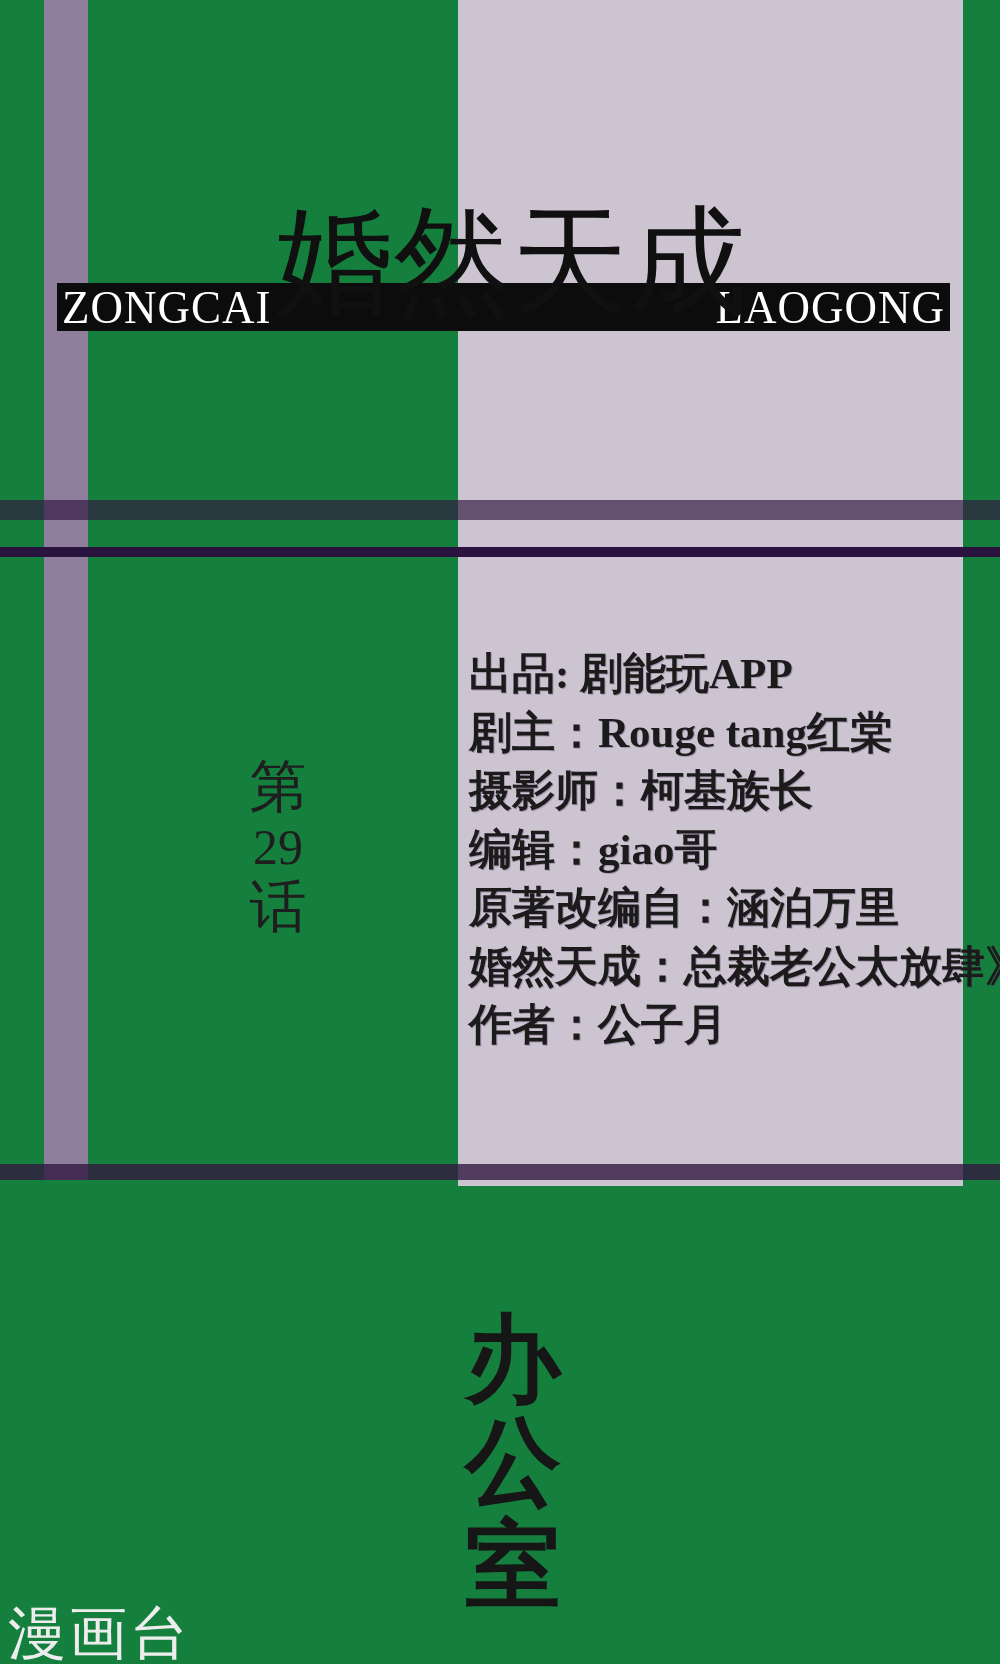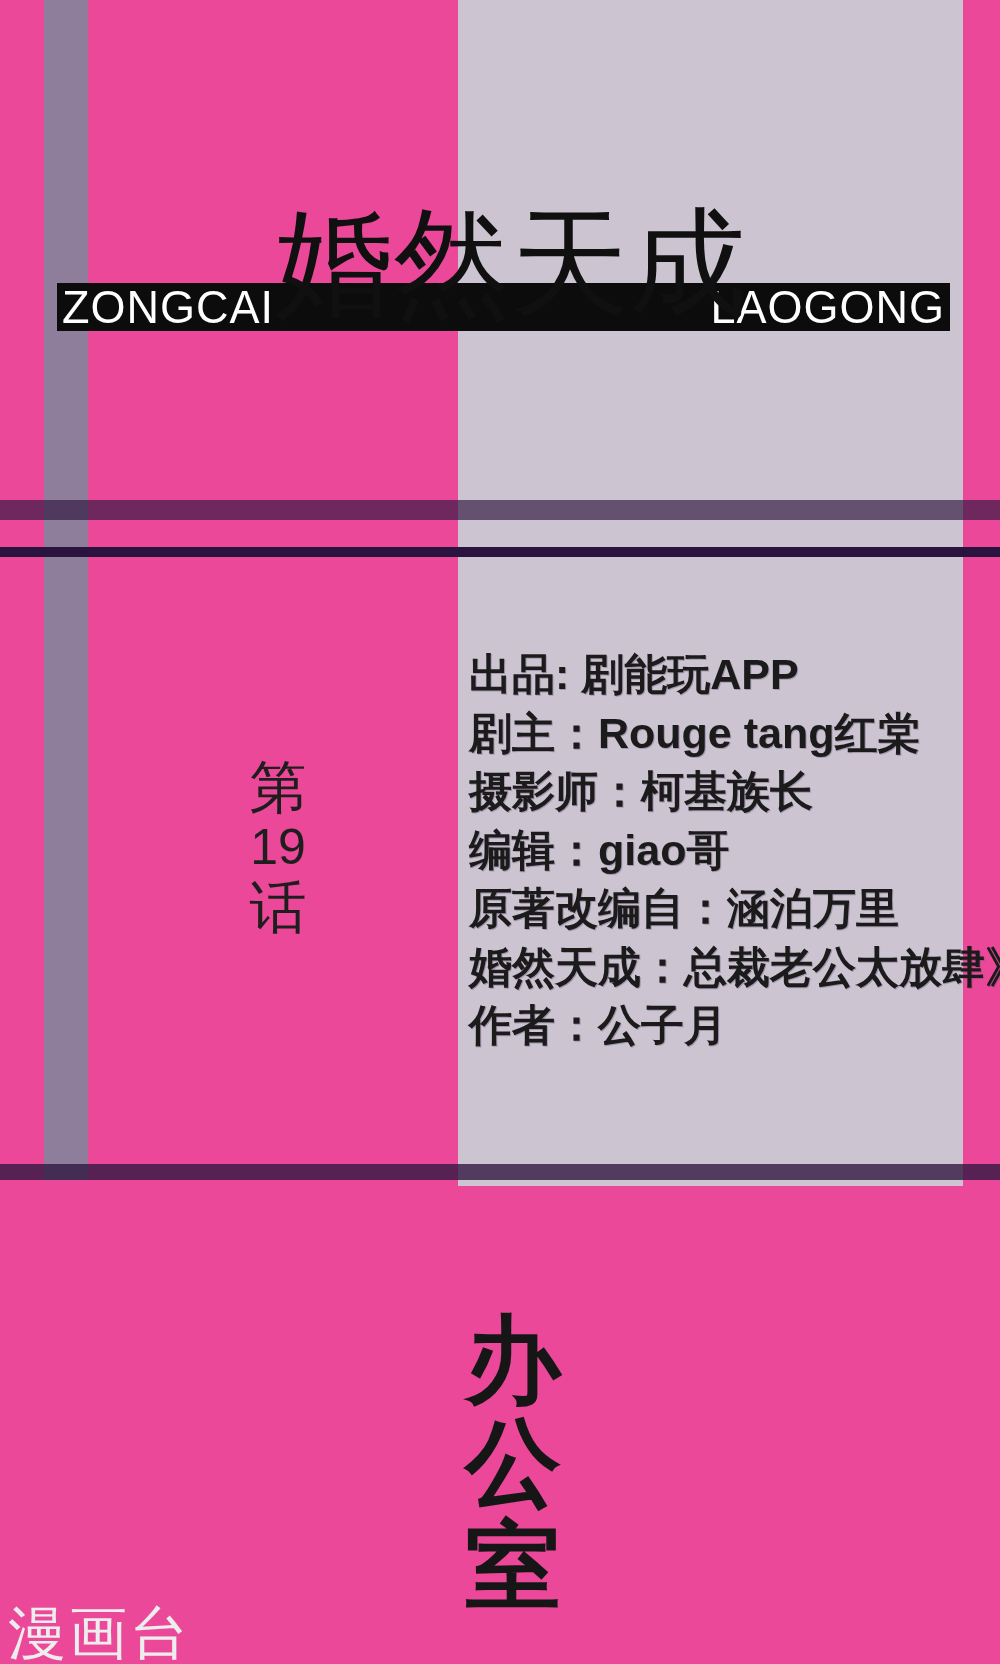--- a/index.html
+++ b/index.html
@@ -1,21 +1,21 @@
 <!DOCTYPE html>
 <html><head>
 <meta charset="utf-8">
 <style>
   html,body{margin:0;padding:0;background:#888;}
   .page{
     position:relative;
     width:1000px;height:1664px;
-    background:#ec4899;
+    background:#15803d;
     overflow:hidden;
-    font-family:Liberation Sans, sans-serif;
+    font-family:Liberation Serif, serif;
   }
   .abs{position:absolute;}
   
   .lavender-column{left:458px;top:0;width:505px;height:1186px;background:#ccc4d1;}
   .left-stripe{left:44px;top:0;width:44px;height:1180px;background:#8e7e9c;}
   .band-1{left:0;top:500px;width:1000px;height:20px;background:rgba(50,25,65,0.68);}
   .band-2{left:0;top:547px;width:1000px;height:10px;background:#2b1340;}
   .band-3{left:0;top:1164px;width:1000px;height:16px;background:rgba(50,25,65,0.80);}
   
   .banner{
@@ -79,21 +79,21 @@
   </div>
 
   <div class="abs series-title-top">婚然天成</div>
 
   <div class="abs band-1"></div>
   <div class="abs band-2"></div>
   <div class="abs band-3"></div>
 
   <div class="abs chapter">
     <div class="zh">第</div>
-    <div class="num">19</div>
+    <div class="num">29</div>
     <div class="zh">话</div>
   </div>
 
   <div class="abs credits">
     <div>出品: 剧能玩APP</div>
     <div>剧主：Rouge tang红棠</div>
     <div>摄影师：柯基族长</div>
     <div>编辑：giao哥</div>
     <div>原著改编自：涵泊万里</div>
     <div>婚然天成：总裁老公太放肆》</div>

